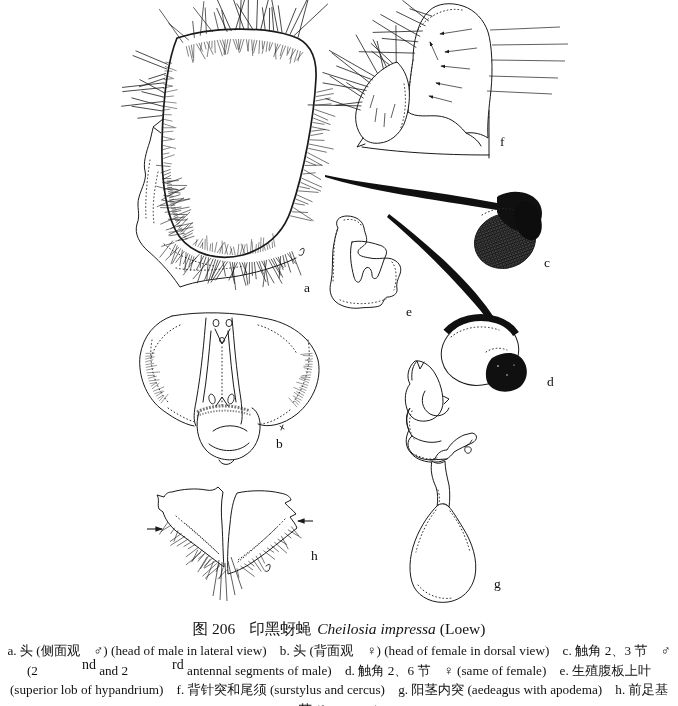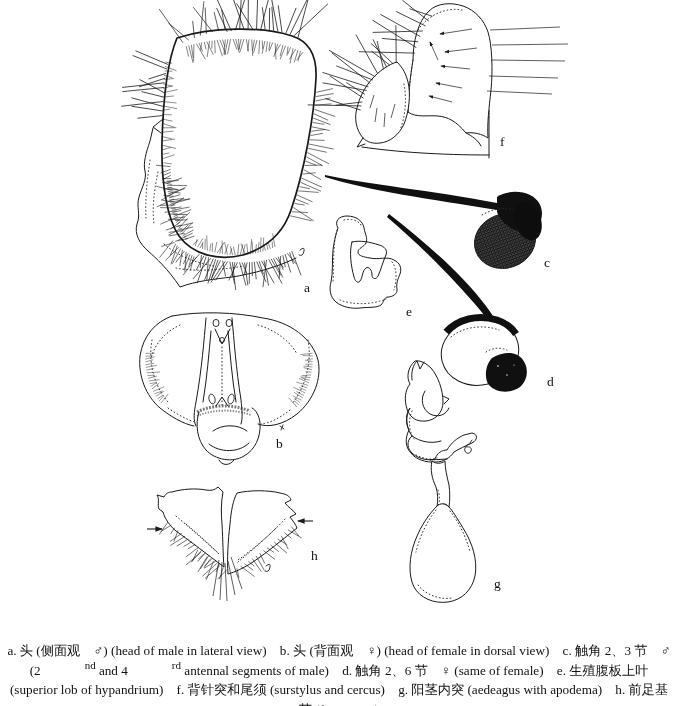--- a/index.html
+++ b/index.html
@@ -4,21 +4,21 @@
 <style>
   html,body{margin:0;padding:0;background:#ffffff;}
   body{width:678px;height:706px;overflow:hidden;font-family:"Liberation Serif","DejaVu Serif",serif;color:#1a1a1a;}
   .page{position:relative;width:678px;height:706px;background:#fff;}
   .art{position:absolute;left:0;top:0;}
   svg text.plabel{font-family:"Liberation Serif","DejaVu Serif",serif;font-size:13.5px;fill:#111;}
   .title{position:absolute;left:0;top:619px;width:678px;text-align:center;font-size:15.5px;color:#111;white-space:pre;}
   .title .num{margin-right:14px;}
   .title .latin{font-style:italic;margin:0 4px 0 6px;}
   .caption{position:absolute;left:0;top:641px;width:666px;padding:0 6px;margin:0;text-align:center;font-size:13.2px;line-height:19.5px;color:#111;white-space:pre-wrap;}
-  .caption sup{font-size:11px;line-height:0;margin-left:44px;}
+  .caption sup{font-size:14px;line-height:0;margin-left:44px;}
   path.ln{fill:none;stroke:#1a1a1a;stroke-width:1;stroke-linejoin:round;stroke-linecap:round;}
   path.fw{fill:#ffffff;stroke:#1a1a1a;stroke-width:1;stroke-linejoin:round;}
   path.blk{fill:#101010;stroke:none;}
   path.hg{fill:none;stroke:none;}
   path.stip{fill:none;stroke:#2a2a2a;stroke-width:1;stroke-dasharray:0.8 2.8;stroke-linecap:round;}
   path.sq{fill:none;stroke:#1a1a1a;stroke-width:0.9;stroke-linecap:round;}
   line.hl{stroke:#1a1a1a;stroke-width:0.7;}
 </style>
 </head>
 <body>
@@ -646,16 +646,17 @@
     <line class="hl" x1="228" y1="561" x2="235" y2="595"></line>
     <line class="hl" x1="231" y1="557" x2="242" y2="589"></line>
 
     <line class="hl" x1="147" y1="529" x2="162" y2="529" marker-end="url(#ah)" style="stroke-width:1.1"></line>
     <line class="hl" x1="313" y1="521" x2="298" y2="521" marker-end="url(#ah)" style="stroke-width:1.1"></line>
     <path class="sq" d="M 266,566 q 5,-4 4,1 q -1,6 -5,4"></path>
     <text class="plabel" x="311" y="560">h</text>
   </g>
 </svg>
 
-
-<p class="caption"><span>a. 头 (侧面观　♂) (head of male in lateral view)　b. 头 (背面观　♀) (head of female in dorsal view)　c. 触角 2、3 节　♂ (2</span><sup>nd</sup><span> and 4</span><sup>rd</sup><span> antennal segments of male)　d. 触角 2、6 节　♀ (same of female)　e. 生殖腹板上叶 (superior lob of hypandrium)　f. 背针突和尾须 (surstylus and cercus)　g. 阳茎内突 (aedeagus with apodema)　h. 前足基节 (fore coxae)</span></p>
+<div class="title"><span class="num">图 206</span><span>印黑蚜蝇</span><span class="latin">Cheilosia impressa</span><span>(Loew)</span></div>
+
+<p class="caption"><span>a. 头 (侧面观　♂) (head of male in lateral view)　b. 头 (背面观　♀) (head of female in dorsal view)　c. 触角 2、3 节　♂ (2</span><sup>nd</sup><span> and 2</span><sup>rd</sup><span> antennal segments of male)　d. 触角 2、6 节　♀ (same of female)　e. 生殖腹板上叶 (superior lob of hypandrium)　f. 背针突和尾须 (surstylus and cercus)　g. 阳茎内突 (aedeagus with apodema)　h. 前足基节 (fore coxae)</span></p>
 
 </div>
 
 </body></html>

